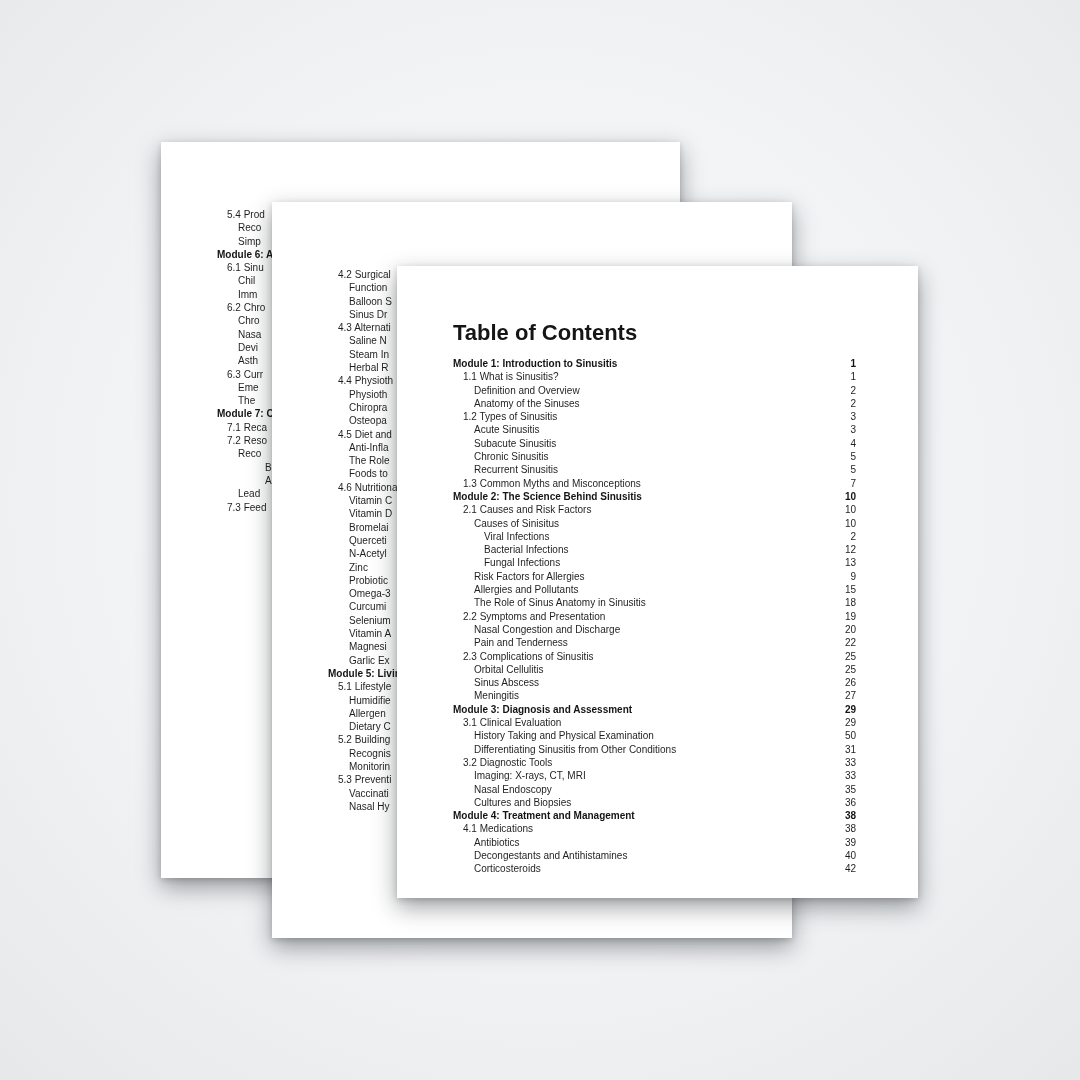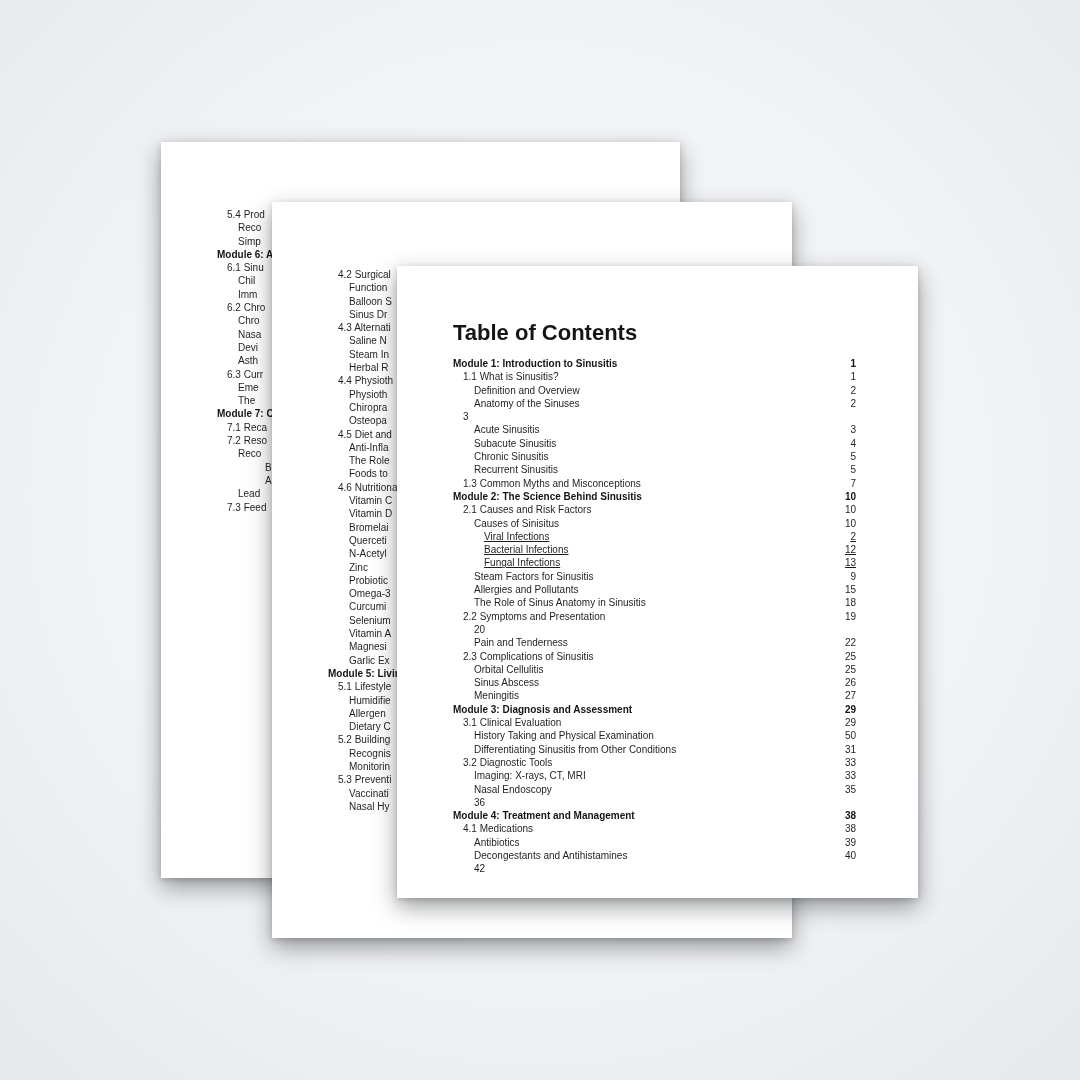--- a/index.html
+++ b/index.html
@@ -24,21 +24,21 @@
     display:flex;align-items:baseline;
     font-size:10px;line-height:13.3px;color:#1f1f1f;
     padding-right:62px;white-space:nowrap;
   }
   .toc-line .lab{flex:1 1 auto;}
   .toc-line .num{flex:0 0 auto;text-align:right;}
   .toc-line.bold{font-weight:bold;color:#141414;}
   .lvl0{padding-left:56px;}
   .lvl1{padding-left:66px;}
   .lvl2{padding-left:77px;}
-  .lvl3{padding-left:87px;text-decoration:underline;}
+  .lvl3{padding-left:87px;}
   .lvl4{padding-left:104px;}
 </style>
 </head>
 <body>
 
 <div class="page page-back content-pad">
   <div class="entries">
       <div class="toc-line lvl1">
         <span class="lab">5.4 Prod</span>
       </div>
@@ -252,20 +252,21 @@
       </div>
       <div class="toc-line lvl2">
         <span class="lab">Definition and Overview</span>
         <span class="num">2</span>
       </div>
       <div class="toc-line lvl2">
         <span class="lab">Anatomy of the Sinuses</span>
         <span class="num">2</span>
       </div>
       <div class="toc-line lvl1">
+        <span class="lab">1.2 Types of Sinusitis</span>
         <span class="num">3</span>
       </div>
       <div class="toc-line lvl2">
         <span class="lab">Acute Sinusitis</span>
         <span class="num">3</span>
       </div>
       <div class="toc-line lvl2">
         <span class="lab">Subacute Sinusitis</span>
         <span class="num">4</span>
       </div>
@@ -299,36 +300,37 @@
       </div>
       <div class="toc-line lvl3">
         <span class="lab">Bacterial Infections</span>
         <span class="num">12</span>
       </div>
       <div class="toc-line lvl3">
         <span class="lab">Fungal Infections</span>
         <span class="num">13</span>
       </div>
       <div class="toc-line lvl2">
-        <span class="lab">Steam Factors for Sinusitis</span>
+        <span class="lab">Risk Factors for Allergies</span>
         <span class="num">9</span>
       </div>
       <div class="toc-line lvl2">
         <span class="lab">Allergies and Pollutants</span>
         <span class="num">15</span>
       </div>
       <div class="toc-line lvl2">
         <span class="lab">The Role of Sinus Anatomy in Sinusitis</span>
         <span class="num">18</span>
       </div>
       <div class="toc-line lvl1">
         <span class="lab">2.2 Symptoms and Presentation</span>
         <span class="num">19</span>
       </div>
       <div class="toc-line lvl2">
+        <span class="lab">Nasal Congestion and Discharge</span>
         <span class="num">20</span>
       </div>
       <div class="toc-line lvl2">
         <span class="lab">Pain and Tenderness</span>
         <span class="num">22</span>
       </div>
       <div class="toc-line lvl1">
         <span class="lab">2.3 Complications of Sinusitis</span>
         <span class="num">25</span>
       </div>
@@ -366,35 +368,37 @@
       </div>
       <div class="toc-line lvl2">
         <span class="lab">Imaging: X-rays, CT, MRI</span>
         <span class="num">33</span>
       </div>
       <div class="toc-line lvl2">
         <span class="lab">Nasal Endoscopy</span>
         <span class="num">35</span>
       </div>
       <div class="toc-line lvl2">
+        <span class="lab">Cultures and Biopsies</span>
         <span class="num">36</span>
       </div>
       <div class="toc-line lvl0 bold">
         <span class="lab">Module 4: Treatment and Management</span>
         <span class="num">38</span>
       </div>
       <div class="toc-line lvl1">
         <span class="lab">4.1 Medications</span>
         <span class="num">38</span>
       </div>
       <div class="toc-line lvl2">
         <span class="lab">Antibiotics</span>
         <span class="num">39</span>
       </div>
       <div class="toc-line lvl2">
         <span class="lab">Decongestants and Antihistamines</span>
         <span class="num">40</span>
       </div>
       <div class="toc-line lvl2">
+        <span class="lab">Corticosteroids</span>
         <span class="num">42</span>
       </div>
     </div>
 </div>
 
 </body></html>

